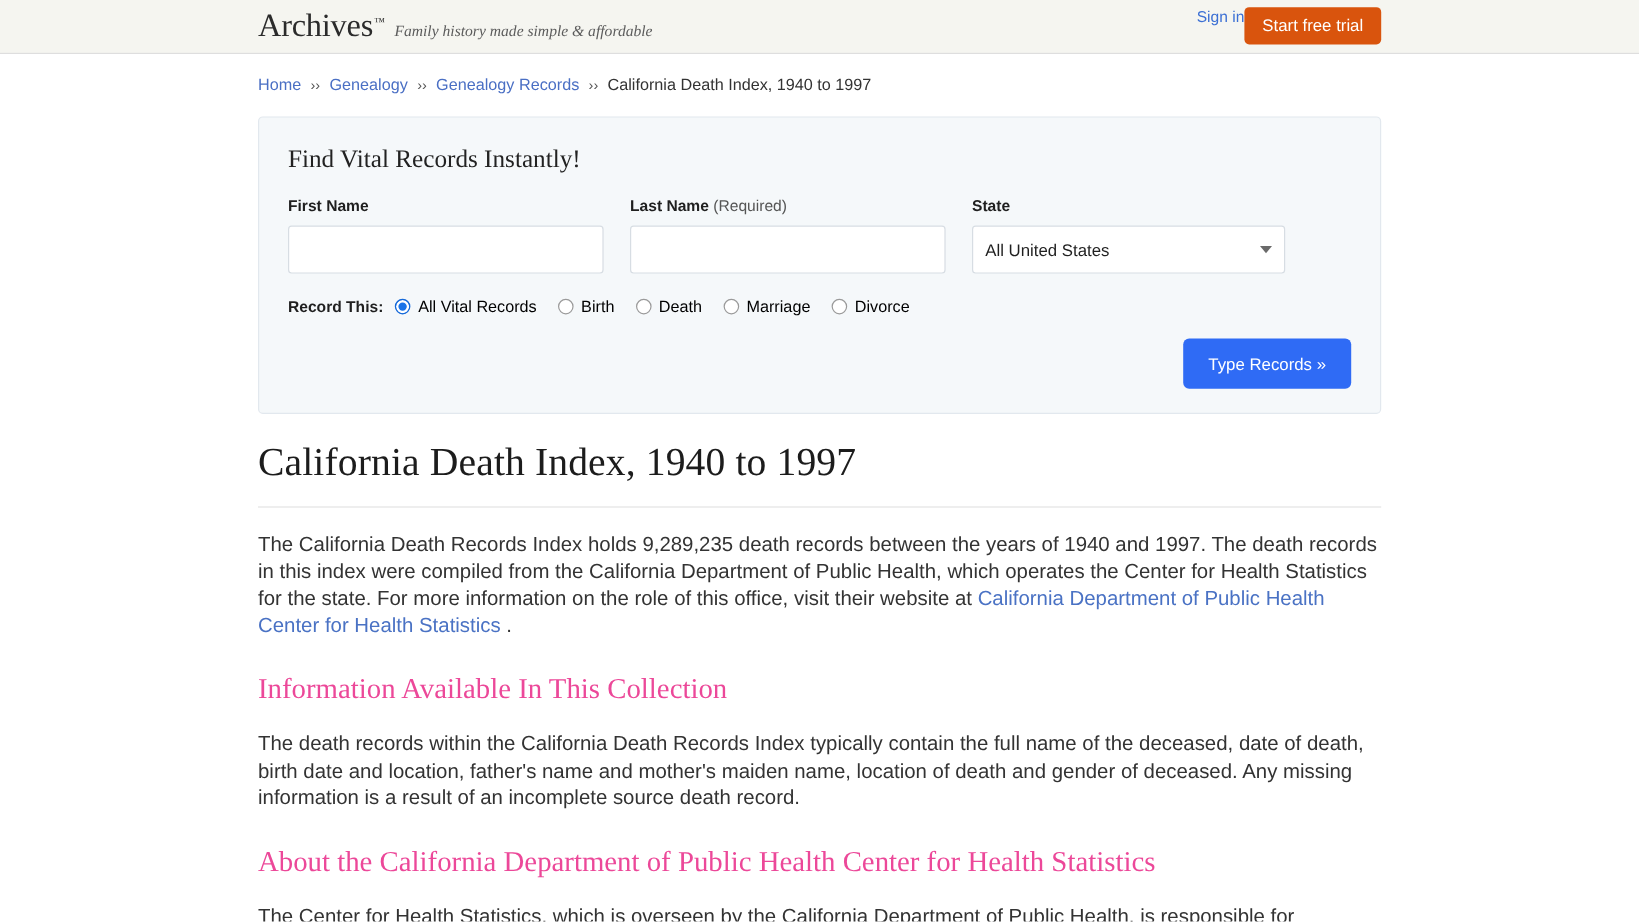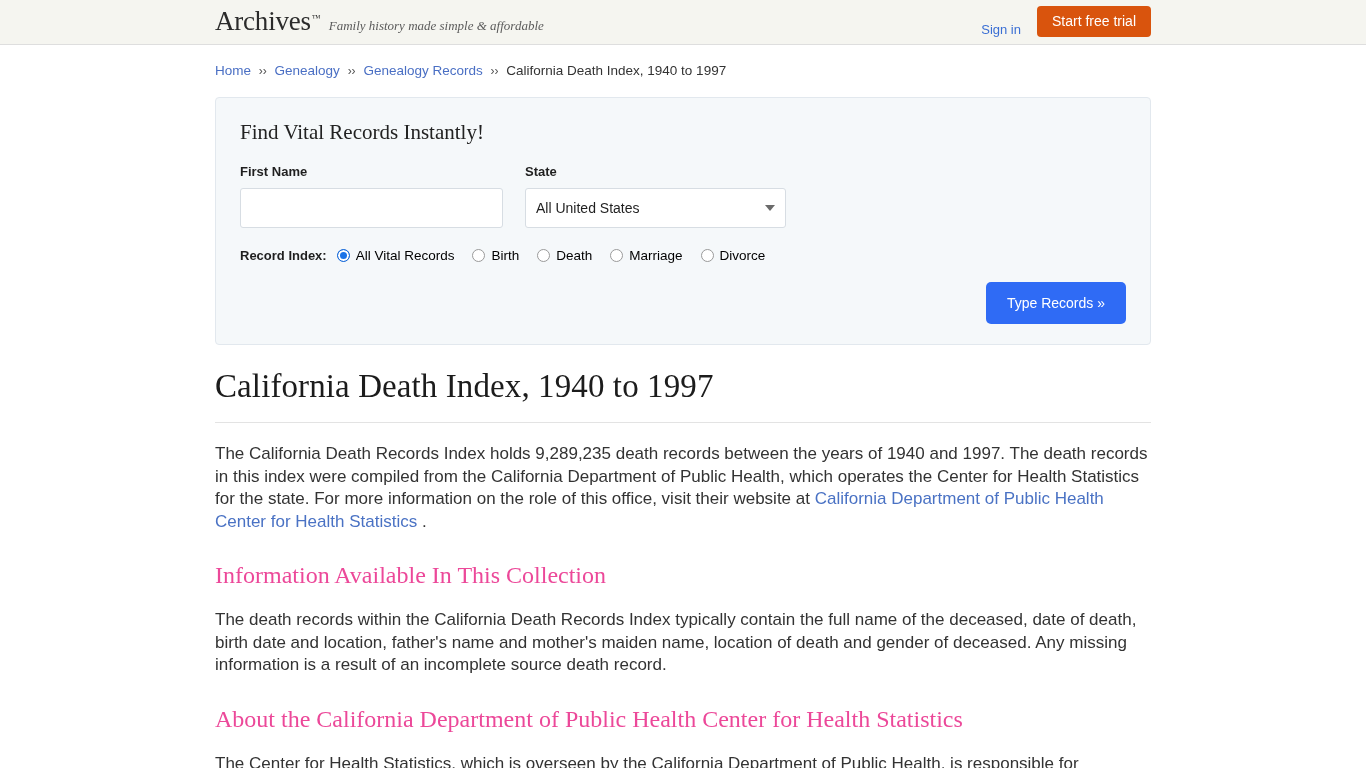--- a/index.html
+++ b/index.html
@@ -49,22 +49,21 @@
     font-family: "Liberation Serif", serif;
     font-style: italic;
     font-size: 13px;
     color: #5b5b5b;
     margin-left: 8px;
   }
   .header-actions {
     position: absolute;
     right: 0; top: 6px;
     display: flex;
-    align-items: flex-end;
-    gap: 16px;
+    align-items: flex-start;
   }
   .signin-link {
     color: #3b6fd4;
     font-size: 13px;
     text-decoration: none;
     cursor: pointer;
   }
   .trial-btn {
     background: #d9540d;
     color: #ffffff;
@@ -295,34 +294,41 @@
 
   <div class="search-panel">
     <h2 class="panel-title">Find Vital Records Instantly!</h2>
 
     <div class="field-row">
       <div class="field first">
         <label class="field-label">First Name</label>
         <input class="text-input" type="text" value="" placeholder="" style="">
       </div>
 
+      <div class="field last">
+        <label class="field-label">
+          <span>Last Name</span>
+          <span class="req">(Required)</span>
+        </label>
+        <input class="text-input" type="text" value="" placeholder="" style="">
+      </div>
 
       <div class="field state">
         <label class="field-label">State</label>
         <div class="select-wrap">
           <div class="select-input">
             <span>All United States</span>
           </div>
           <span class="select-caret"></span>
         </div>
       </div>
     </div>
 
     <div class="record-type-row">
-      <span class="record-type-label">Record Index:</span>
+      <span class="record-type-label">Record This:</span>
 
       <label class="radio-opt">
         <span class="radio checked"></span>
         <span class="radio-text">All Vital Records</span>
       </label>
 
       <label class="radio-opt">
         <span class="radio"></span>
         <span class="radio-text">Birth</span>
       </label>

